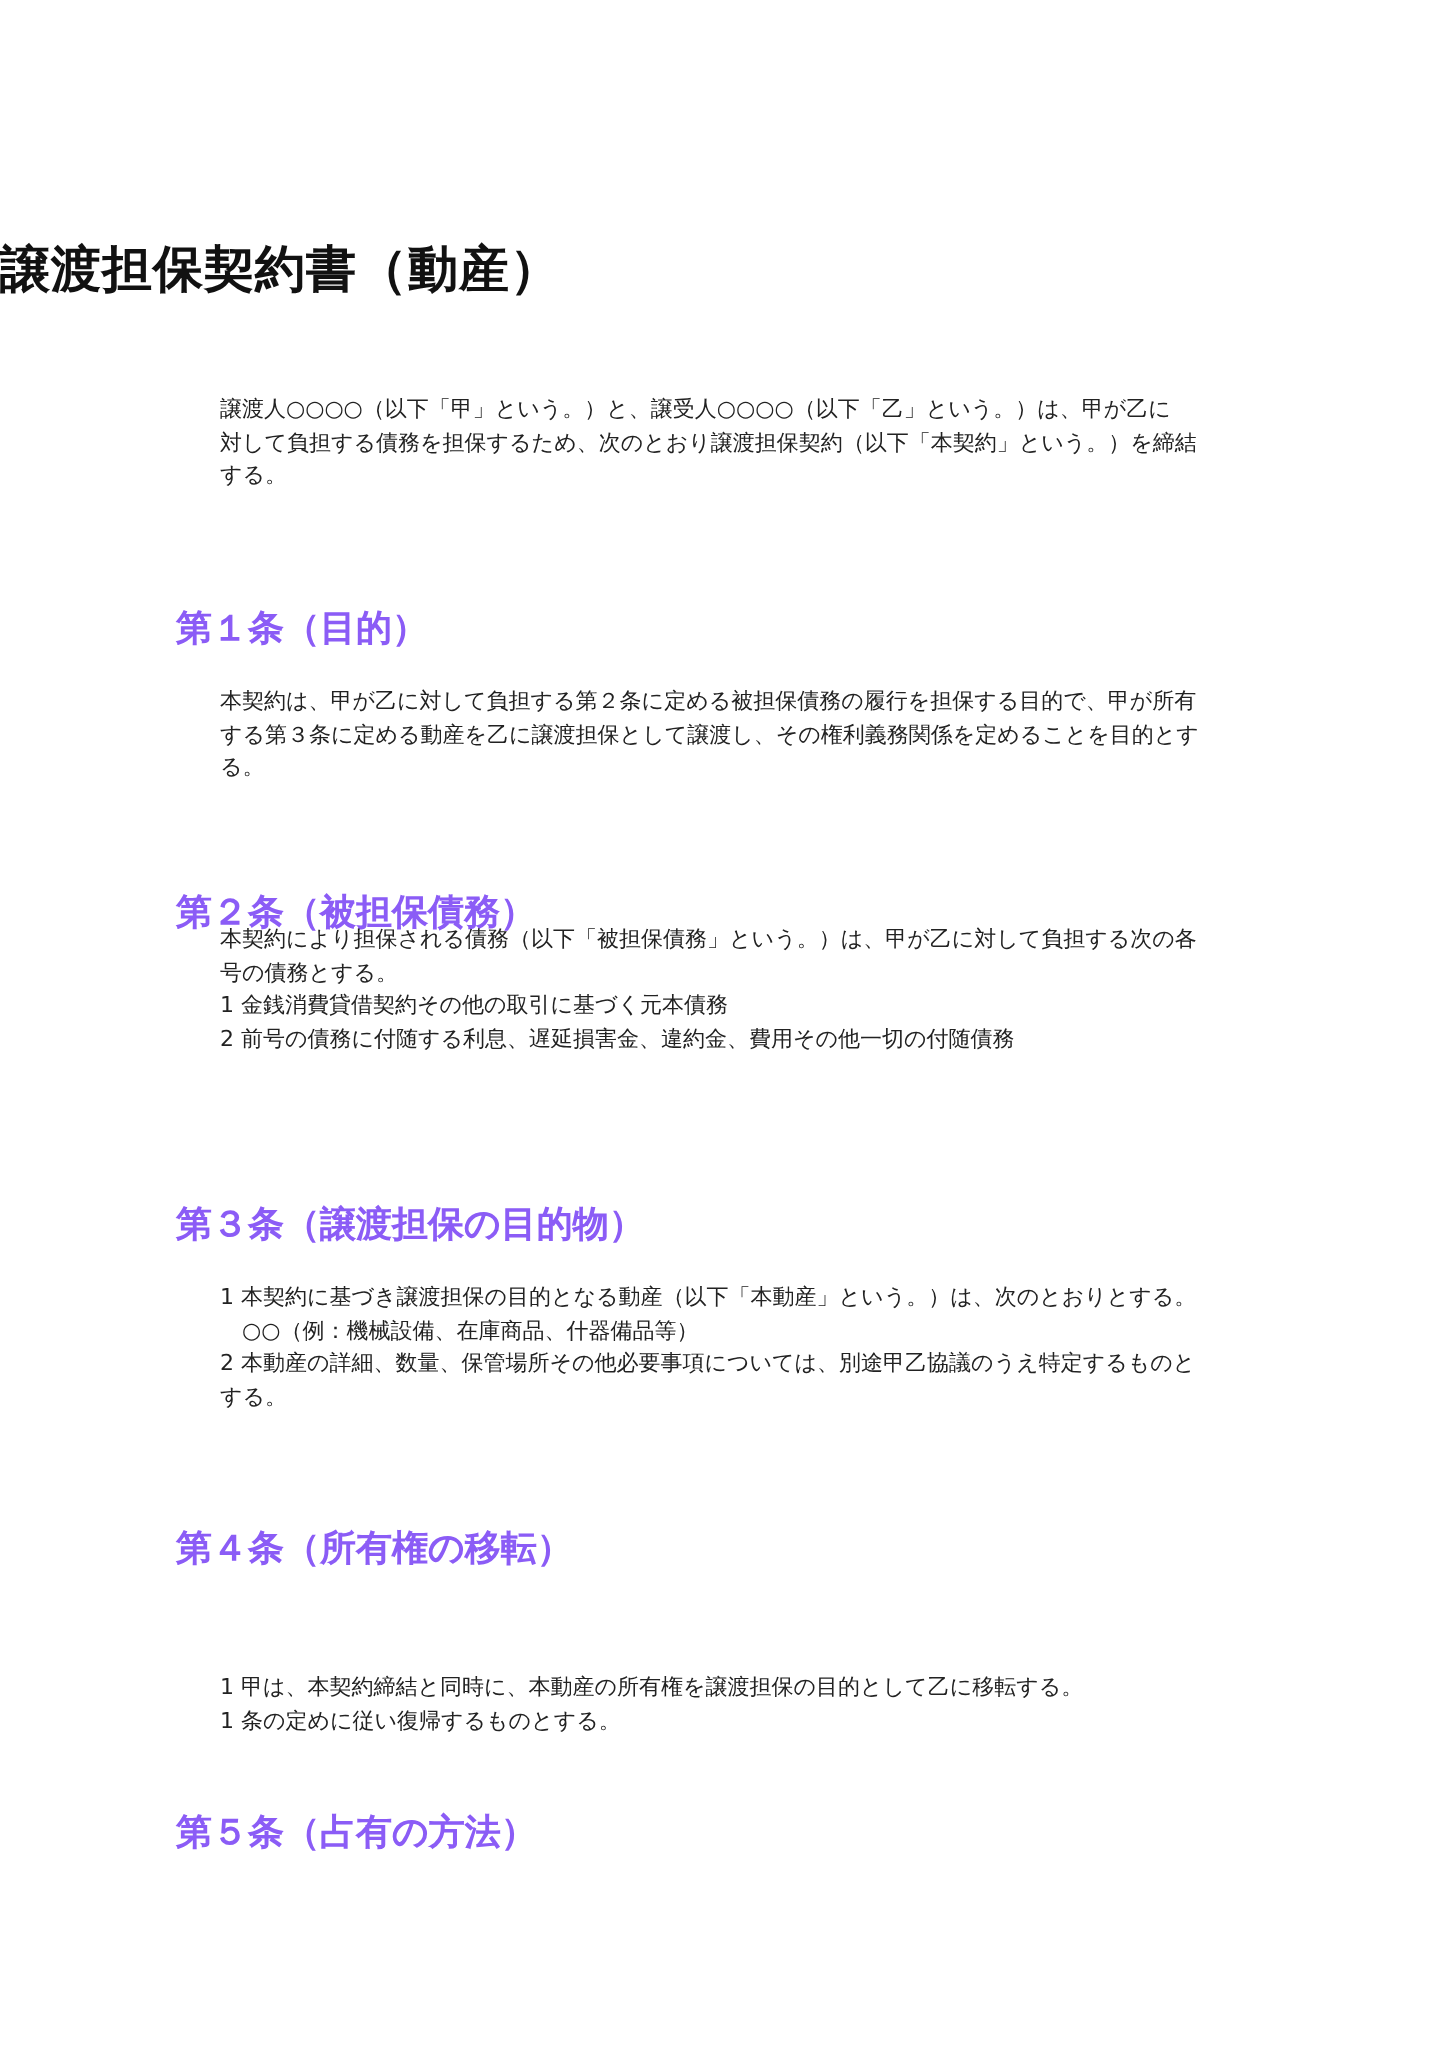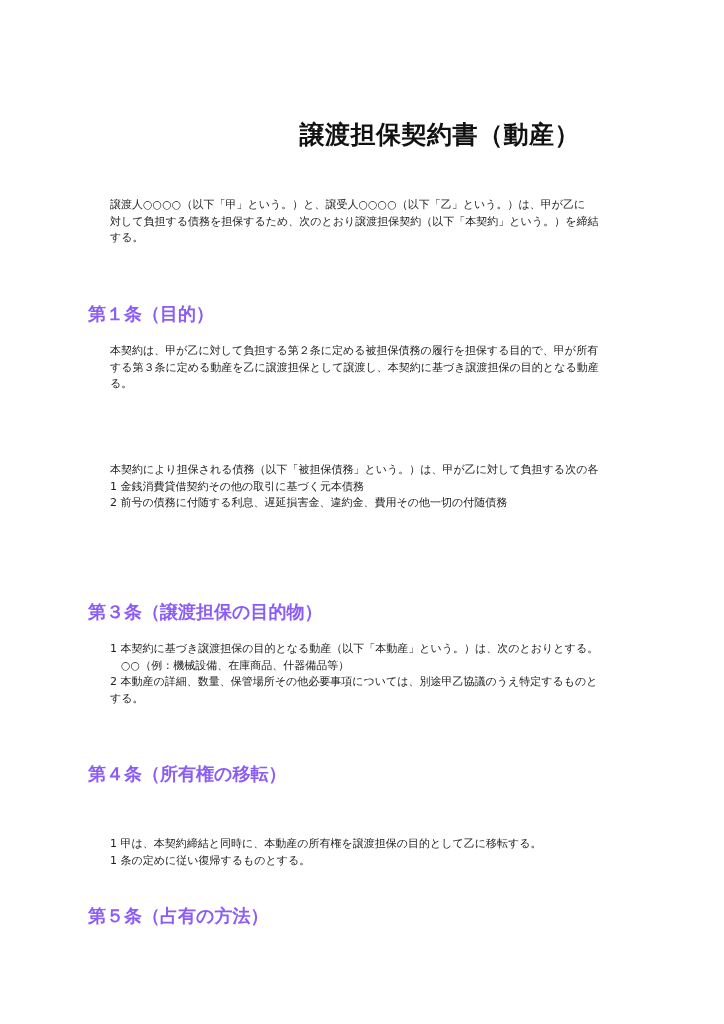--- a/index.html
+++ b/index.html
@@ -3,21 +3,21 @@
 <meta charset="utf-8">
 <style>
   html, body { margin: 0; padding: 0; background: #ffffff; }
   body {
     width: 724px; height: 1024px; overflow: hidden; position: relative;
     font-family: "DejaVu Sans", "Liberation Sans", sans-serif;
     color: #1a1a1a;
   }
   .page { position: absolute; left: 0; top: 0; width: 724px; height: 1024px; }
   .title {
-    position: absolute; left: 0; top: 118px; width: 580px; text-align: right;
+    position: absolute; left: 0; top: 118px; width: 580px; text-align: left;
     font-size: 25px; font-weight: bold; letter-spacing: 0.5px; color: #111;
   }
   .para {
     position: absolute; left: 88px; width: 560px;
     font-size: 11px; line-height: 16.5px; color: #222;
   }
   .para .line { display: block; white-space: nowrap; padding-left: 22px; }
   .heading {
     position: absolute; left: 88px;
     font-size: 18px; font-weight: bold; color: #8b5cf6; white-space: nowrap;
@@ -32,26 +32,28 @@
 
   <div class="para" style="top:197px;">
     <span class="line">譲渡人○○○○（以下「甲」という。）と、譲受人○○○○（以下「乙」という。）は、甲が乙に</span>
     <span class="line">対して負担する債務を担保するため、次のとおり譲渡担保契約（以下「本契約」という。）を締結</span>
     <span class="line">する。</span>
   </div>
 
   <div class="heading" style="top:302px;">第１条（目的）</div>
   <div class="para" style="top:343px;">
     <span class="line">本契約は、甲が乙に対して負担する第２条に定める被担保債務の履行を担保する目的で、甲が所有</span>
-    <span class="line">する第３条に定める動産を乙に譲渡担保として譲渡し、本契約に基づき譲渡担保の目的となる動産</span>
+    <span class="line">する第３条に定める動産を乙に譲渡担保として譲渡し、その権利義務関係を定めることを目的とす</span>
     <span class="line">る。</span>
   </div>
 
+  <div class="heading" style="top:444px;">第２条（被担保債務）</div>
   <div class="para" style="top:462px;">
     <span class="line">本契約により担保される債務（以下「被担保債務」という。）は、甲が乙に対して負担する次の各</span>
+    <span class="line">号の債務とする。</span>
     <span class="line">1 金銭消費貸借契約その他の取引に基づく元本債務</span>
     <span class="line">2 前号の債務に付随する利息、遅延損害金、違約金、費用その他一切の付随債務</span>
   </div>
 
   <div class="heading" style="top:600px;">第３条（譲渡担保の目的物）</div>
   <div class="para" style="top:641px;">
     <span class="line">1 本契約に基づき譲渡担保の目的となる動産（以下「本動産」という。）は、次のとおりとする。</span>
     <span class="line">　○○（例：機械設備、在庫商品、什器備品等）</span>
     <span class="line">2 本動産の詳細、数量、保管場所その他必要事項については、別途甲乙協議のうえ特定するものと</span>
     <span class="line">する。</span>

